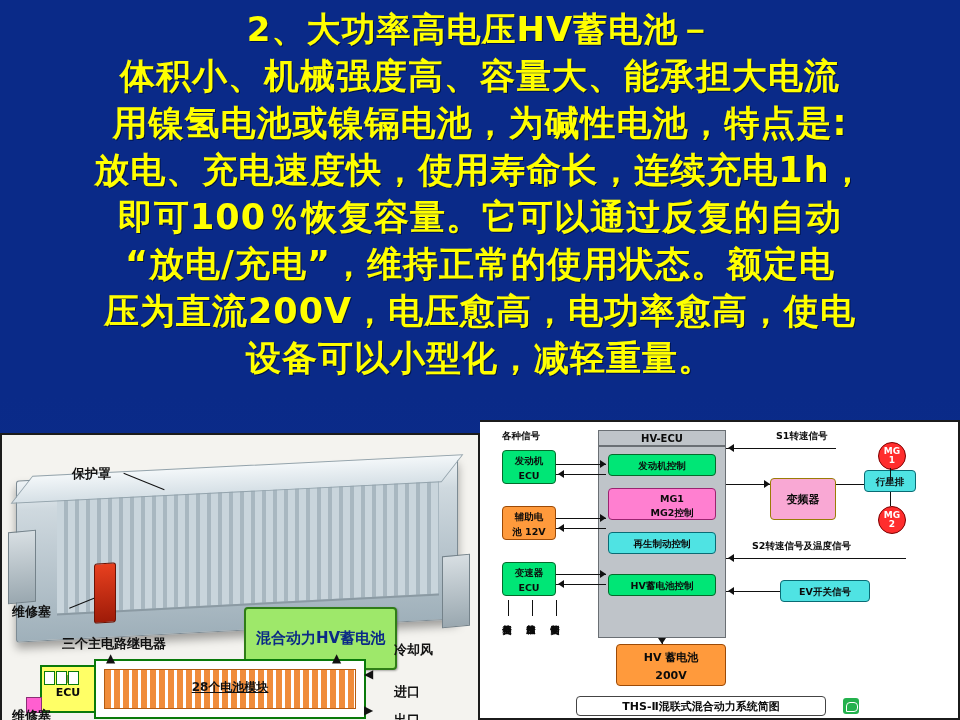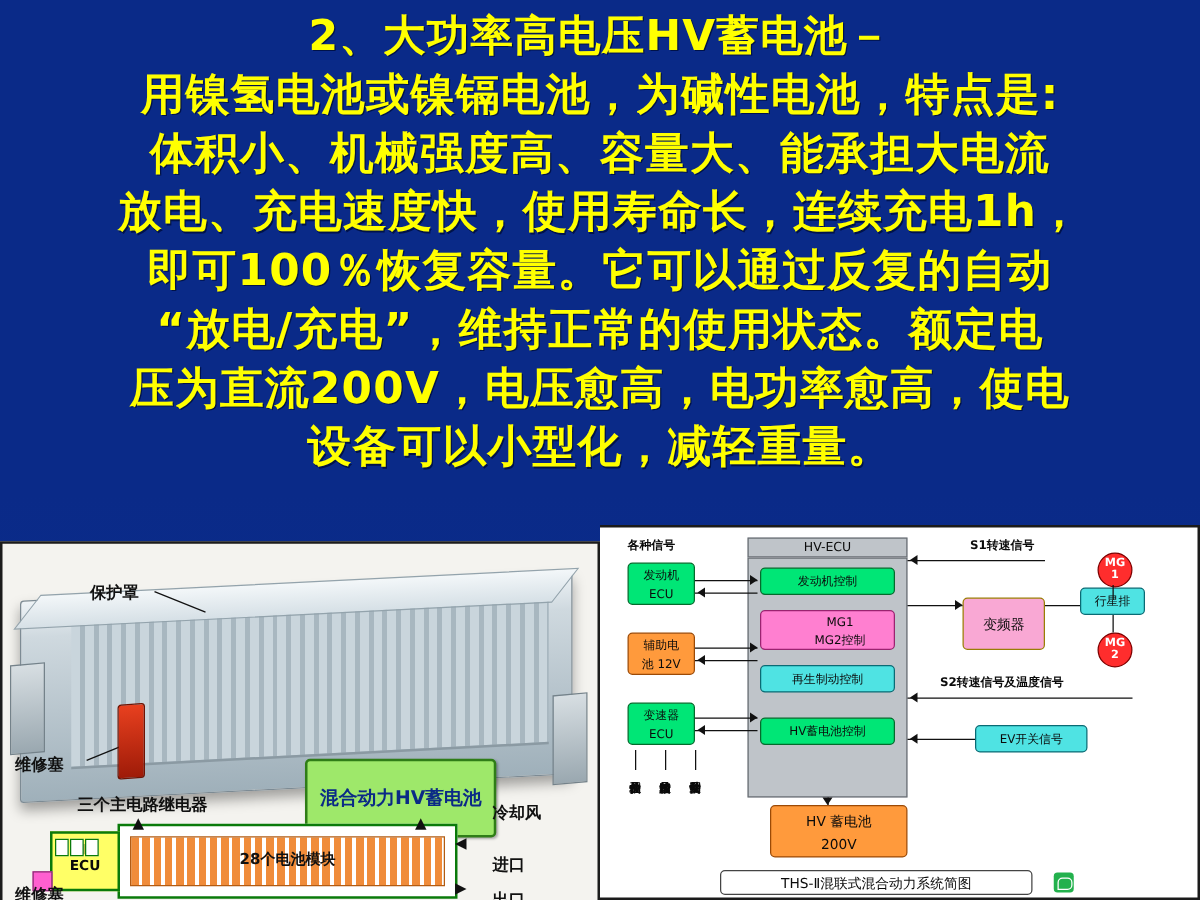--- a/index.html
+++ b/index.html
@@ -118,21 +118,21 @@
     background:#ffffff;border:2px solid #0a7a0a;
   }
   .module-inner{
     position:absolute;left:8px;top:8px;right:8px;bottom:8px;
     background:repeating-linear-gradient(90deg,
       #f08c3a 0px,#f08c3a 6px,#ffffff 6px,#ffffff 9px);
     border:1px solid #b35c13;
   }
   .module-text{
     position:absolute;left:0;right:0;top:18px;text-align:center;
-    font-size:12px;font-weight:bold;color:#111;
+    font-size:12px;font-weight:bold;color:#111;text-decoration:underline;
   }
   .hvecu-box{
     position:absolute;left:38px;top:230px;width:52px;height:44px;
     background:#ffff66;border:2px solid #0a7a0a;
   }
   .hvecu-text{
     position:absolute;left:0;right:0;top:6px;text-align:center;
     font-size:11px;font-weight:bold;color:#0b0b0b;line-height:13px;
   }
   .relay-sq{
@@ -143,21 +143,21 @@
     position:absolute;left:24px;top:262px;width:14px;height:14px;
     background:#ff5fd0;border:1px solid #8b2d74;
   }
   .arrow{
     position:absolute;font-size:12px;color:#111;font-weight:bold;
   }
 
   
   .dg{position:absolute;box-sizing:border-box;}
   .dg-label{
-    font-size:9.5px;font-weight:normal;color:#0b0b0b;
+    font-size:9.5px;font-weight:bold;color:#0b0b0b;
     display:flex;align-items:center;justify-content:center;
     text-align:center;line-height:11px;
   }
   .box-green{background:#00e676;border:1.5px solid #046b2c;border-radius:4px;color:#0b0b0b;}
   .box-cyan{background:#4fe3e3;border:1.5px solid #0a6b74;border-radius:4px;}
   .box-orange{background:#ff9a3c;border:1.5px solid #9c4a06;border-radius:4px;}
   .box-pink{background:#ff7fd0;border:1.5px solid #9b2370;border-radius:4px;padding-left:20px;}
   .box-yellow{background:#f9a8d4;border:1.5px solid #9a7d05;border-radius:4px;}
   .box-grey{background:#bfc4c9;border:1.5px solid #6a6f74;}
   .box-white{background:#ffffff;border:1.5px solid #444;border-radius:4px;}
@@ -209,22 +209,22 @@
     border:1.5px solid #fff;border-radius:4px 4px 4px 0;
   }
 </style>
 </head>
 <body>
 
 <div id="slide">
 
   <div class="textblock">
     <div class="line first">2、大功率高电压HV蓄电池－</div>
+    <div class="line">体积小、机械强度高、容量大、能承担大电流</div>
     <div class="line">用镍氢电池或镍镉电池，为碱性电池，特点是:</div>
-    <div class="line">体积小、机械强度高、容量大、能承担大电流</div>
     <div class="line">放电、充电速度快，使用寿命长，连续充电1h，</div>
     <div class="line">即可100％恢复容量。它可以通过反复的自动</div>
     <div class="line">“放电/充电”，维持正常的使用状态。额定电</div>
     <div class="line">压为直流200V，电压愈高，电功率愈高，使电</div>
     <div class="line">设备可以小型化，减轻重量。</div>
   </div>
 
   <div class="bottom">
 
     <div class="photo-panel">

